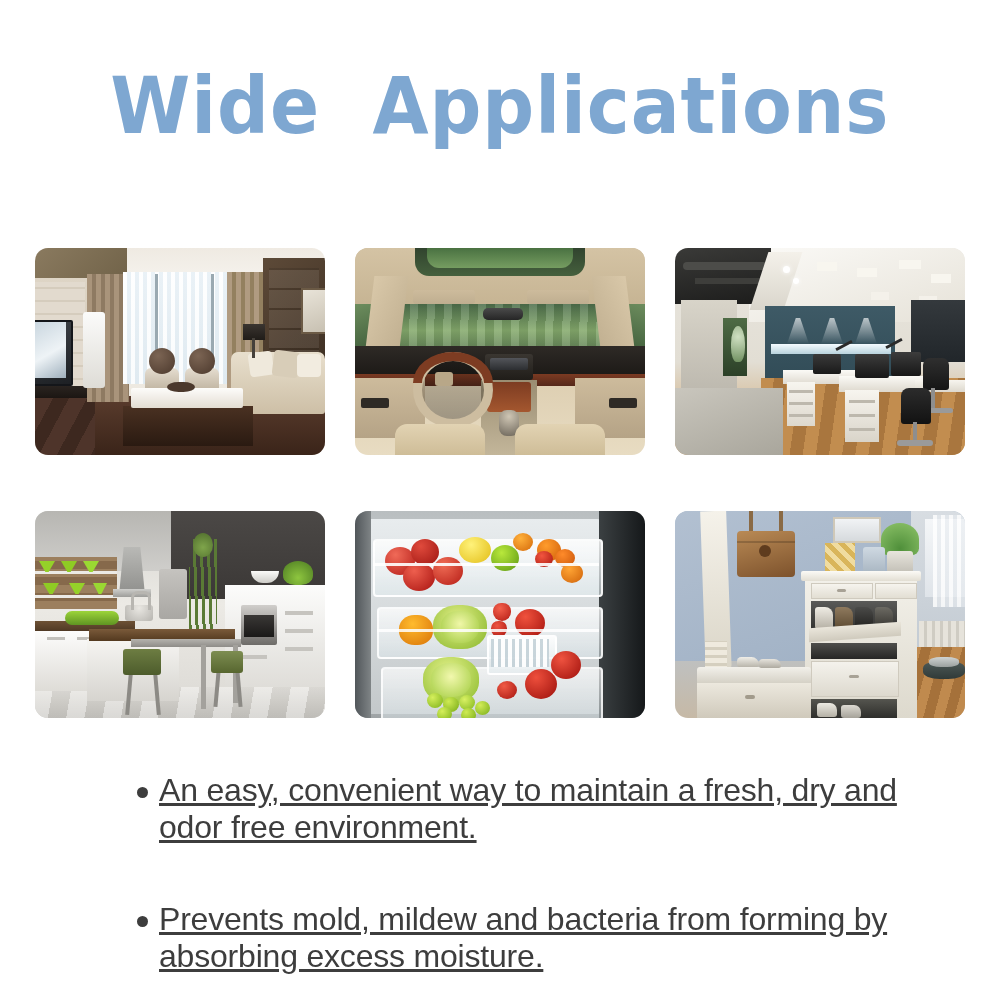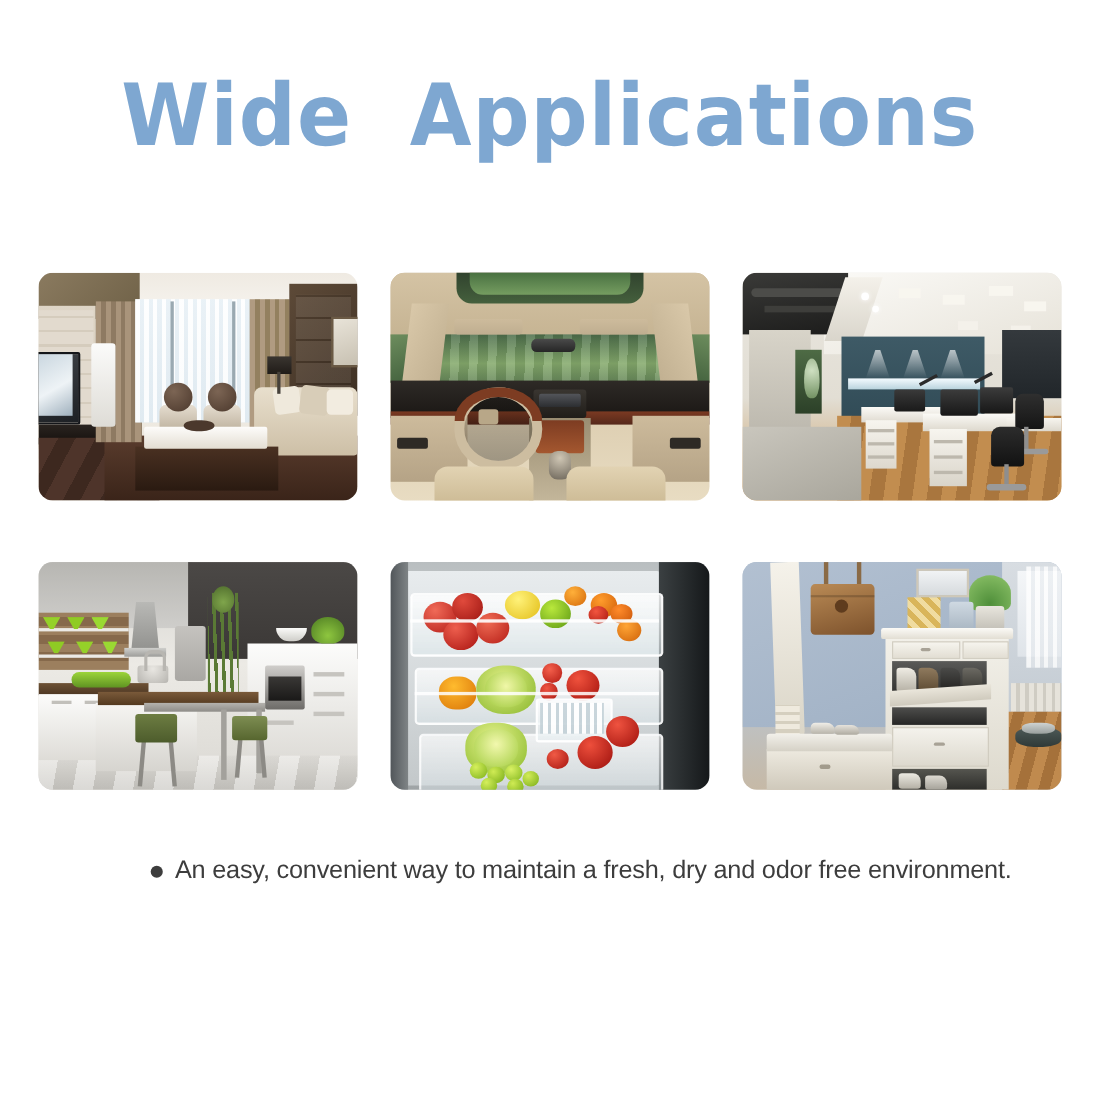--- a/index.html
+++ b/index.html
@@ -516,23 +516,24 @@
   
   .bullets {
     position: absolute;
     left: 137px; top: 772px;
     width: 800px;
   }
   .bullet {
     display: flex;
     align-items: flex-start;
     color: #3d3d3d;
-    font-size: 23px;
+    font-size: 32px;
     line-height: 37px;
     letter-spacing: -0.2px;
+    text-decoration: underline;
   }
   .bullet + .bullet { margin-top: 55px; }
   .bullet .dot {
     flex: 0 0 auto;
     width: 11px; height: 11px;
     border-radius: 50%;
     background: #3d3d3d;
     margin: 15px 11px 0 0;
   }
   .bullet .txt { flex: 1 1 auto; }
@@ -810,14 +811,18 @@
 
 </div>
 
 <div class="bullets">
 
   <div class="bullet">
     <span class="dot"></span>
     <span class="txt">An easy, convenient way to maintain a fresh, dry and odor free environment.</span>
   </div>
 
+  <div class="bullet">
+    <span class="dot"></span>
+    <span class="txt">Prevents mold, mildew and bacteria from forming by absorbing excess moisture.</span>
+  </div>
 
 </div>
 
 </body></html>

